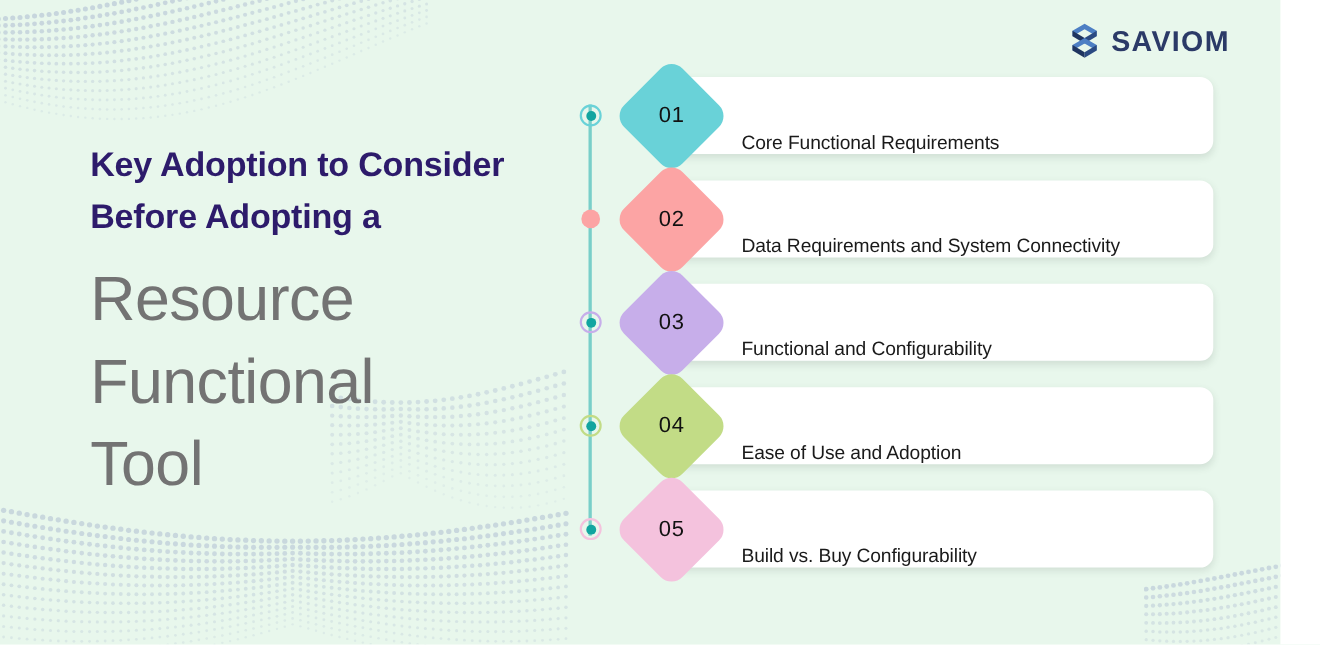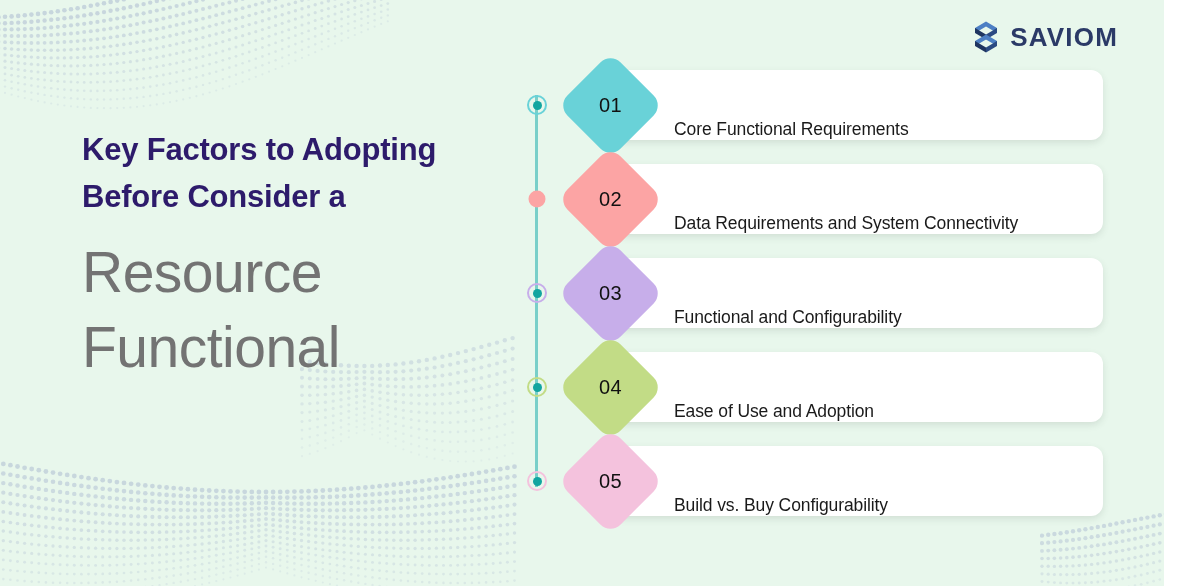--- a/index.html
+++ b/index.html
@@ -2744,26 +2744,27 @@
       <polygon points="26,8 26,13 15,19.5 15,14.5" fill="#2b4a82"></polygon>
       <polygon points="4,21 15,14.5 26,21 26,26 15,19.5 4,26" fill="#4d7fc4"></polygon>
       <polygon points="4,21 4,26 15,32.5 15,27.5" fill="#1f3560"></polygon>
       <polygon points="26,21 26,26 15,32.5 15,27.5" fill="#2b4a82"></polygon>
     </svg>
     <span class="word" style="color: rgb(43, 58, 103);">SAVIOM</span>
   </div>
 
   <div id="headline">
     <div class="h-small" style="color: rgb(45, 27, 107);">
-      <span>Key Factors to Adopting</span><br>
-      <span>Before Consider a</span>
+      <span>Key Adoption to Consider</span><br>
+      <span>Before Adopting a</span>
     </div>
     <div class="h-big" style="color: #737373;">
       <span>Resource</span><br>
       <span>Functional</span><br>
+      <span>Tool</span>
     </div>
   </div>
 
   <div id="timeline">
     <div class="axis" style="background: rgb(121, 207, 201);"></div>
     <div id="markers">
         <div class="tl-marker ring" style="color: rgb(105, 210, 216); top: 10px;">
           <div class="core" style="background: rgb(18, 165, 160);"></div>
         </div>
         <div class="tl-marker solid" style="color: rgb(252, 164, 164); top: 104px;">

